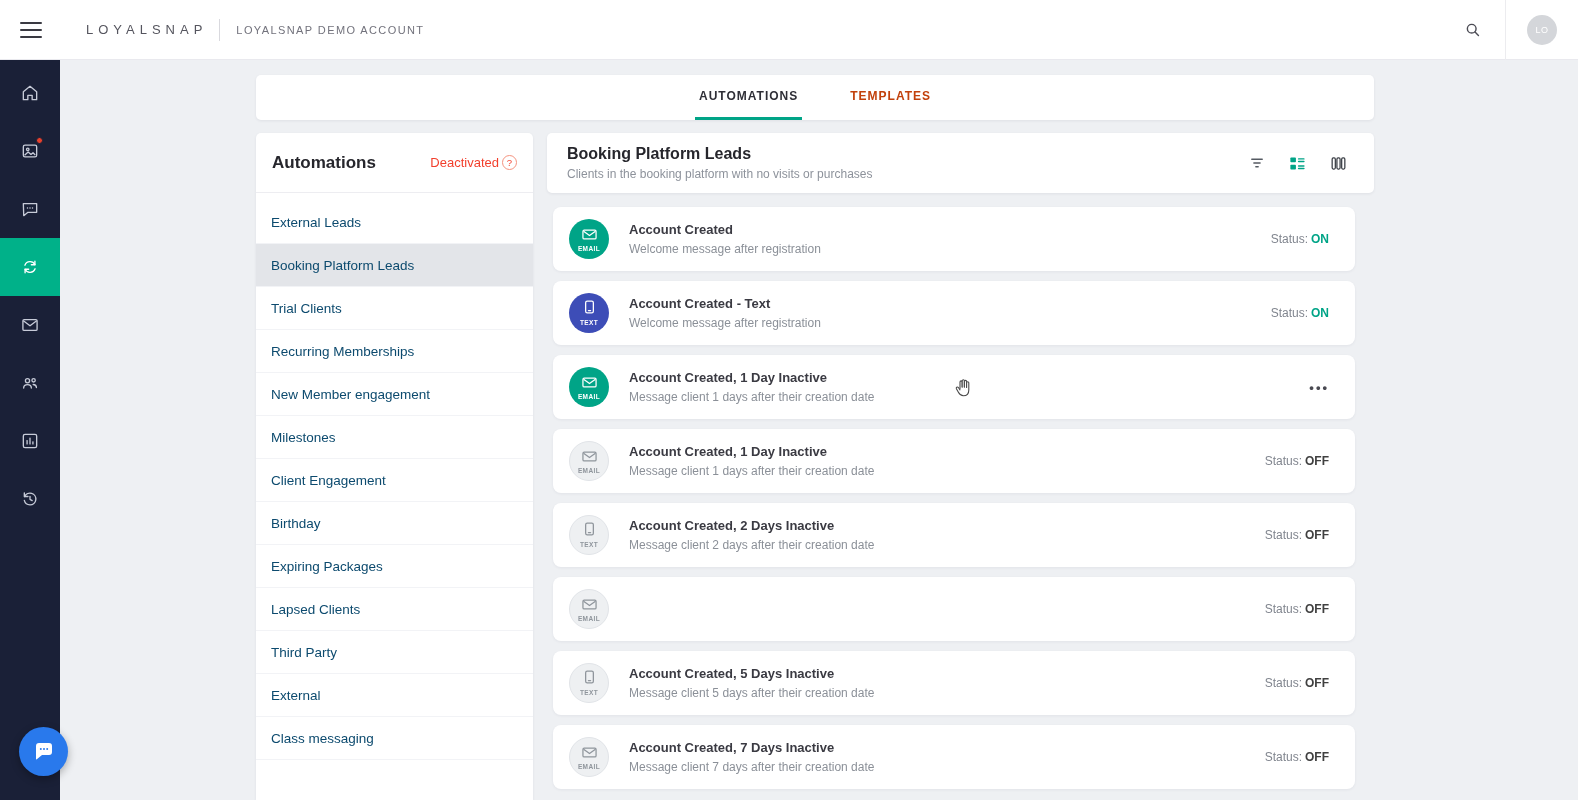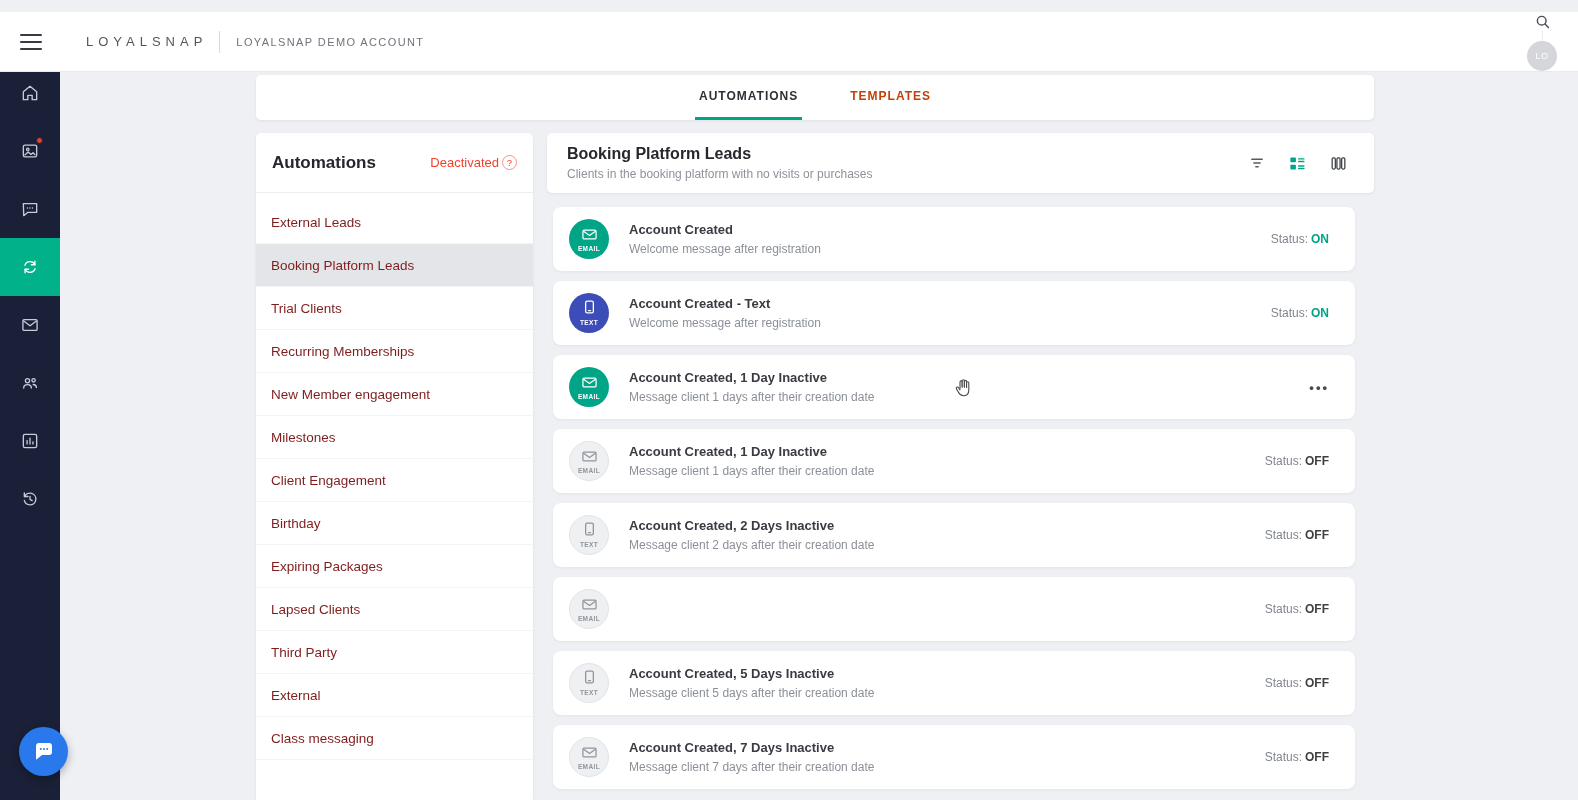--- a/index.html
+++ b/index.html
@@ -1,28 +1,28 @@
 <!DOCTYPE html>
 <html><head>
 <meta charset="utf-8">
 <style>
   * { margin:0; padding:0; box-sizing:border-box; }
   html,body { width:1578px; height:800px; overflow:hidden;
     font-family:"Liberation Sans", sans-serif; background:#eef0f3; position:relative; }
 
   
   .topbar { position:absolute; top:0; left:0; width:1578px; height:60px; background:#fff;
-    border-bottom:1px solid #e9e9ee; display:flex; align-items:center; z-index:20;margin-top:12px; }
+    border-bottom:1px solid #e9e9ee; display:flex; align-items:center; z-index:20; }
   .hamburger { margin-left:20px; width:22px; height:16px; display:flex; flex-direction:column;
     justify-content:space-between; background:none; border:none; cursor:pointer; }
   .hamburger span { display:block; height:2px; background:#3a3a42; border-radius:1px; }
   .logo { margin-left:44px; font-size:13px; letter-spacing:5px; color:#55555e; }
   .logo-divider { width:1px; height:22px; background:#d9d9de; margin:0 16px 0 12px; }
   .account-name { font-size:11px; letter-spacing:1.4px; color:#72727c; }
-  .topbar-right { margin-left:auto; display:flex; align-items:center; height:100%;flex-direction:column; }
+  .topbar-right { margin-left:auto; display:flex; align-items:center; height:100%; }
   .search-btn { width:66px; height:100%; display:flex; align-items:center; justify-content:center;
     background:none; border:none; cursor:pointer; color:#4c4c55; }
   .topbar-vdiv { width:1px; height:60px; background:#ececef; }
   .avatar-wrap { width:72px; display:flex; justify-content:center; }
   .avatar { width:30px; height:30px; border-radius:50%; background:#d4d6da; color:#fff;
     font-size:9px; letter-spacing:.5px; display:flex; align-items:center; justify-content:center; cursor:pointer; }
 
   
   .sidebar { position:absolute; top:60px; left:0; width:60px; height:740px; background:#1a2037;
     display:flex; flex-direction:column; align-items:stretch; padding-top:4px; z-index:10; }
@@ -53,21 +53,21 @@
     border-radius:5px 5px 0 0; box-shadow:0 1px 3px rgba(30,30,60,.07); }
   .panel-header { height:60px; display:flex; align-items:center; padding:0 16px;
     border-bottom:1px solid #ededf1; }
   .panel-title { font-size:17px; font-weight:bold; color:#26262c; }
   .deactivated { margin-left:auto; display:flex; align-items:center; gap:3px;
     color:#f23f2c; font-size:13px; cursor:pointer; }
   .q-circle { width:15px; height:15px; border:1px solid #f5937f; border-radius:50%;
     display:flex; align-items:center; justify-content:center; font-size:9.5px; color:#f23f2c; }
   .nav-list { list-style:none; padding-top:8px; }
   .nav-item { height:43px; display:flex; align-items:center; padding-left:15px;
-    border-bottom:1px solid #f2f3f6; font-size:13.5px; color:#7f1d1d; cursor:pointer; }
+    border-bottom:1px solid #f2f3f6; font-size:13.5px; color:#0c4a6e; cursor:pointer; }
   .nav-item.selected { background:#e3e5e9; }
 
   
   .content-header { position:absolute; left:487px; top:73px; width:827px; height:60px; background:#fff;
     border-radius:5px; box-shadow:0 1px 3px rgba(30,30,60,.07); display:flex; align-items:center; }
   .ch-text { padding-left:20px; }
   .ch-title { font-size:16px; font-weight:bold; color:#26262c; }
   .ch-sub { font-size:12px; color:#8d929b; margin-top:4px; }
   .ch-icons { margin-left:auto; padding-right:26px; display:flex; align-items:center; gap:22px; }
   .ch-icons .vbtn { background:none; border:none; cursor:pointer; display:flex; align-items:center; }

